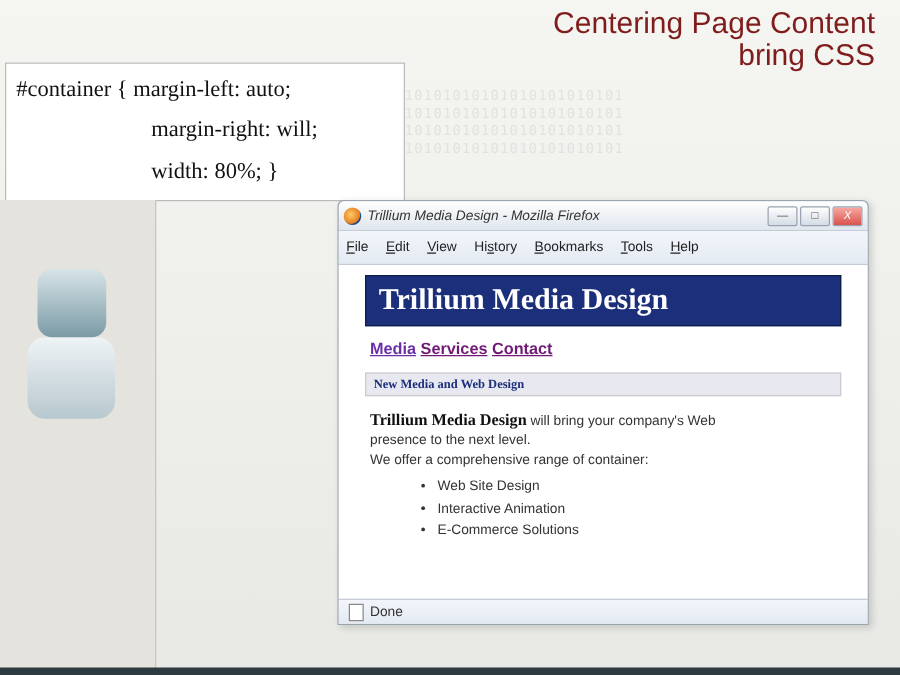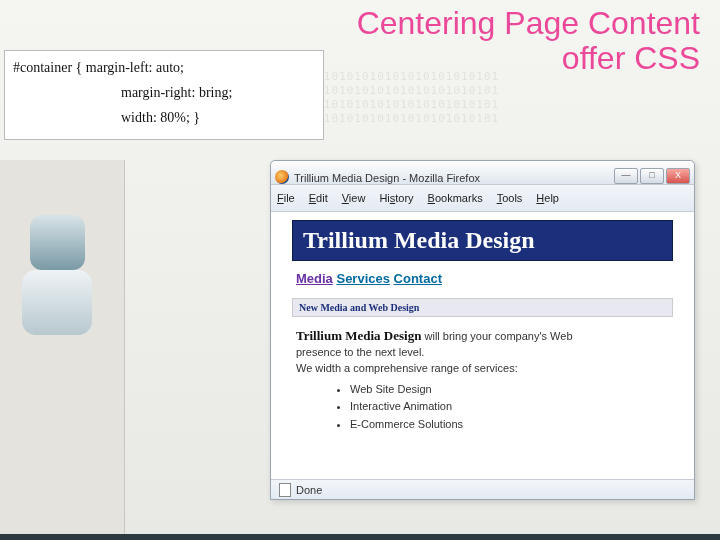--- a/index.html
+++ b/index.html
@@ -23,34 +23,34 @@
     letter-spacing: 1px;
     overflow: hidden;
     line-height: 14px;
     opacity: 0.4;
   }
   .slide-title {
     position: absolute;
     top: 6px;
     right: 20px;
     text-align: right;
-    font-size: 32px;
+    font-size: 24px;
     font-family: "Trebuchet MS", Verdana, sans-serif;
-    color: #ec4899;
+    color: #7f1d1d;
     line-height: 1.1;
   }
   .code-box {
     position: absolute;
     top: 50px;
     left: 4px;
     background: #fff;
     border: 1px solid #bbb;
     padding: 4px 8px 8px 8px;
     font-family: Georgia, "Times New Roman", serif;
-    font-size: 14px;
+    font-size: 18px;
     line-height: 1.8;
     color: #111;
     width: 320px;
   }
   .code-box .l2, .code-box .l3 { padding-left: 108px; }
   .left-art {
     position: absolute;
     left: 0;
     top: 160px;
     width: 125px;
@@ -83,25 +83,26 @@
     border-radius: 5px 5px 0 0;
     box-shadow: 2px 2px 6px rgba(0,0,0,0.15);
     display: flex;
     flex-direction: column;
   }
   .titlebar {
     height: 24px;
     background: linear-gradient(180deg, #fefefe, #dfe6ee);
     border-bottom: 1px solid #c5ccd5;
     display: flex;
-    align-items: flex-end;
+    align-items: center;
     padding: 0 4px;
     font-size: 11px;
     color: #333;
     border-radius: 5px 5px 0 0;
+    font-style: italic;
   }
   .titlebar .ff-icon {
     width: 14px; height: 14px;
     border-radius: 50%;
     background: radial-gradient(circle at 40% 40%, #ffcc66, #e67e22 60%, #2a4d80 65%);
     margin-right: 5px;
   }
   .win-btns {
     margin-left: auto;
     display: flex;
@@ -153,21 +154,21 @@
     padding: 6px 10px;
     border: 1px solid #0e1c4a;
   }
   .navlinks {
     padding: 10px 4px;
     font-size: 13px;
     font-family: Arial, sans-serif;
     font-weight: bold;
   }
   .navlinks a {
-    color: #0369a1;
+    color: #701a75;
     text-decoration: underline;
   }
   .navlinks a.visited { color: #6a2fa5; }
   .subheading {
     background: #e8e8f0;
     border: 1px solid #ccc;
     color: #1b2f7a;
     font-family: Georgia, serif;
     font-weight: bold;
     font-size: 10px;
@@ -218,26 +219,26 @@
 </head>
 <body>
 
 <div class="bg-pattern">0101010101010101010101010101010101
 0101010101010101010101010101010101
 0101010101010101010101010101010101
 0101010101010101010101010101010101</div>
 
 <div class="slide-title">
   <div>Centering Page Content</div>
-  <div>offer CSS</div>
+  <div>bring CSS</div>
 </div>
 
 <div class="code-box">
   <div>#container { margin-left: auto;</div>
-  <div class="l2">margin-right: bring;</div>
+  <div class="l2">margin-right: will;</div>
   <div class="l3">width: 80%; }</div>
 </div>
 
 <div class="left-art">
   <div class="blob1"></div>
   <div class="blob2"></div>
 </div>
 
 <div class="browser">
   <div class="titlebar">
@@ -263,21 +264,21 @@
       <div class="banner">Trillium Media Design</div>
       <div class="navlinks">
         <a href="#" class="visited">Media</a>
         <a href="#">Services</a>
         <a href="#">Contact</a>
       </div>
       <div class="subheading">New Media and Web Design</div>
       <div class="body-text">
         <b>Trillium Media Design</b><span> will bring your company's Web</span><br>
         <span>presence to the next level.</span><br>
-        <span>We width a comprehensive range of services:</span>
+        <span>We offer a comprehensive range of container:</span>
         <ul>
           <li>Web Site Design</li>
           <li>Interactive Animation</li>
           <li>E-Commerce Solutions</li>
         </ul>
       </div>
     </div>
   </div>
   <div class="statusbar">
     <div class="doc-icon"></div>

